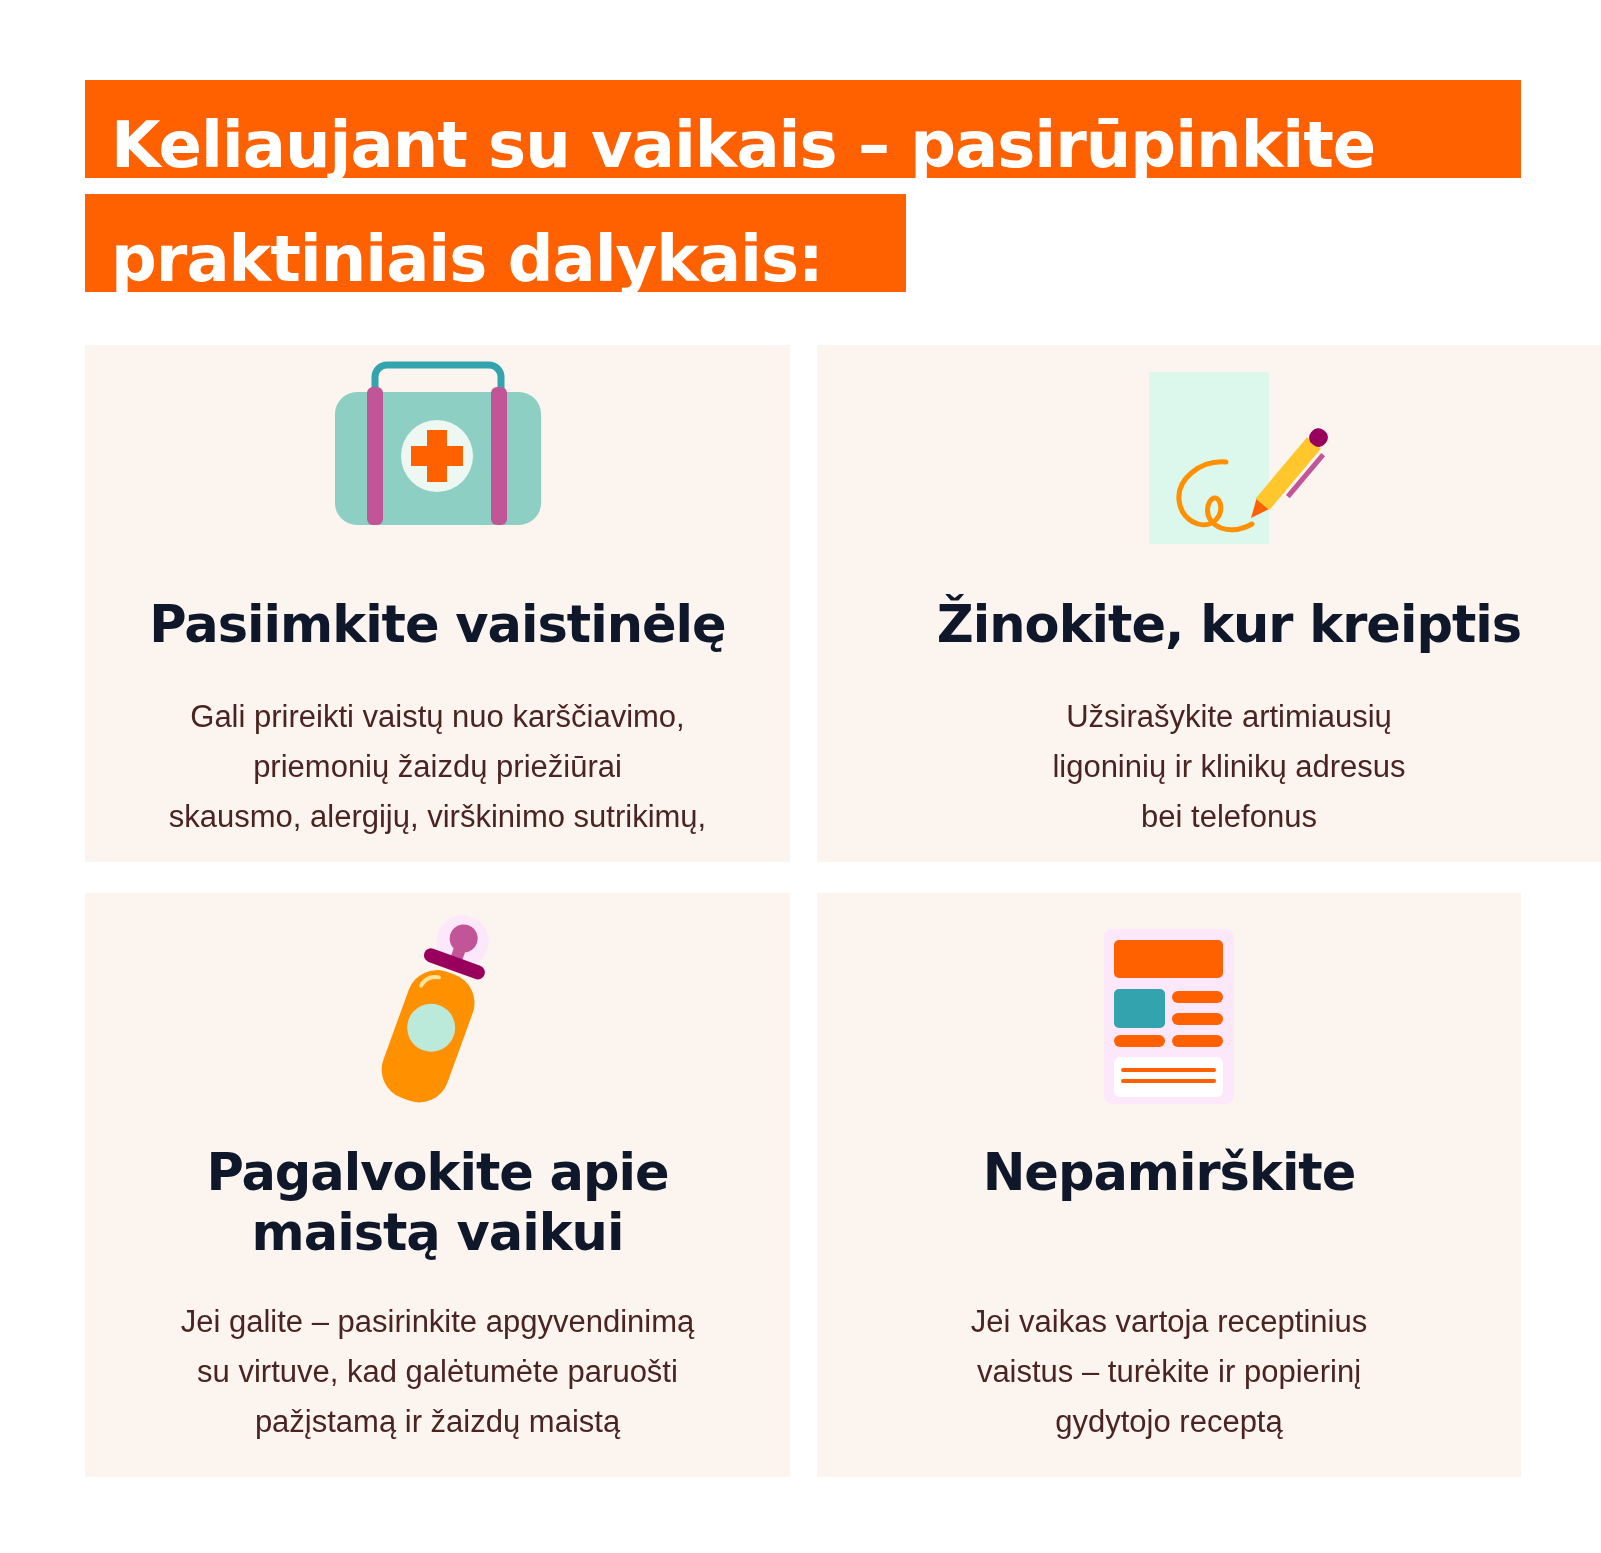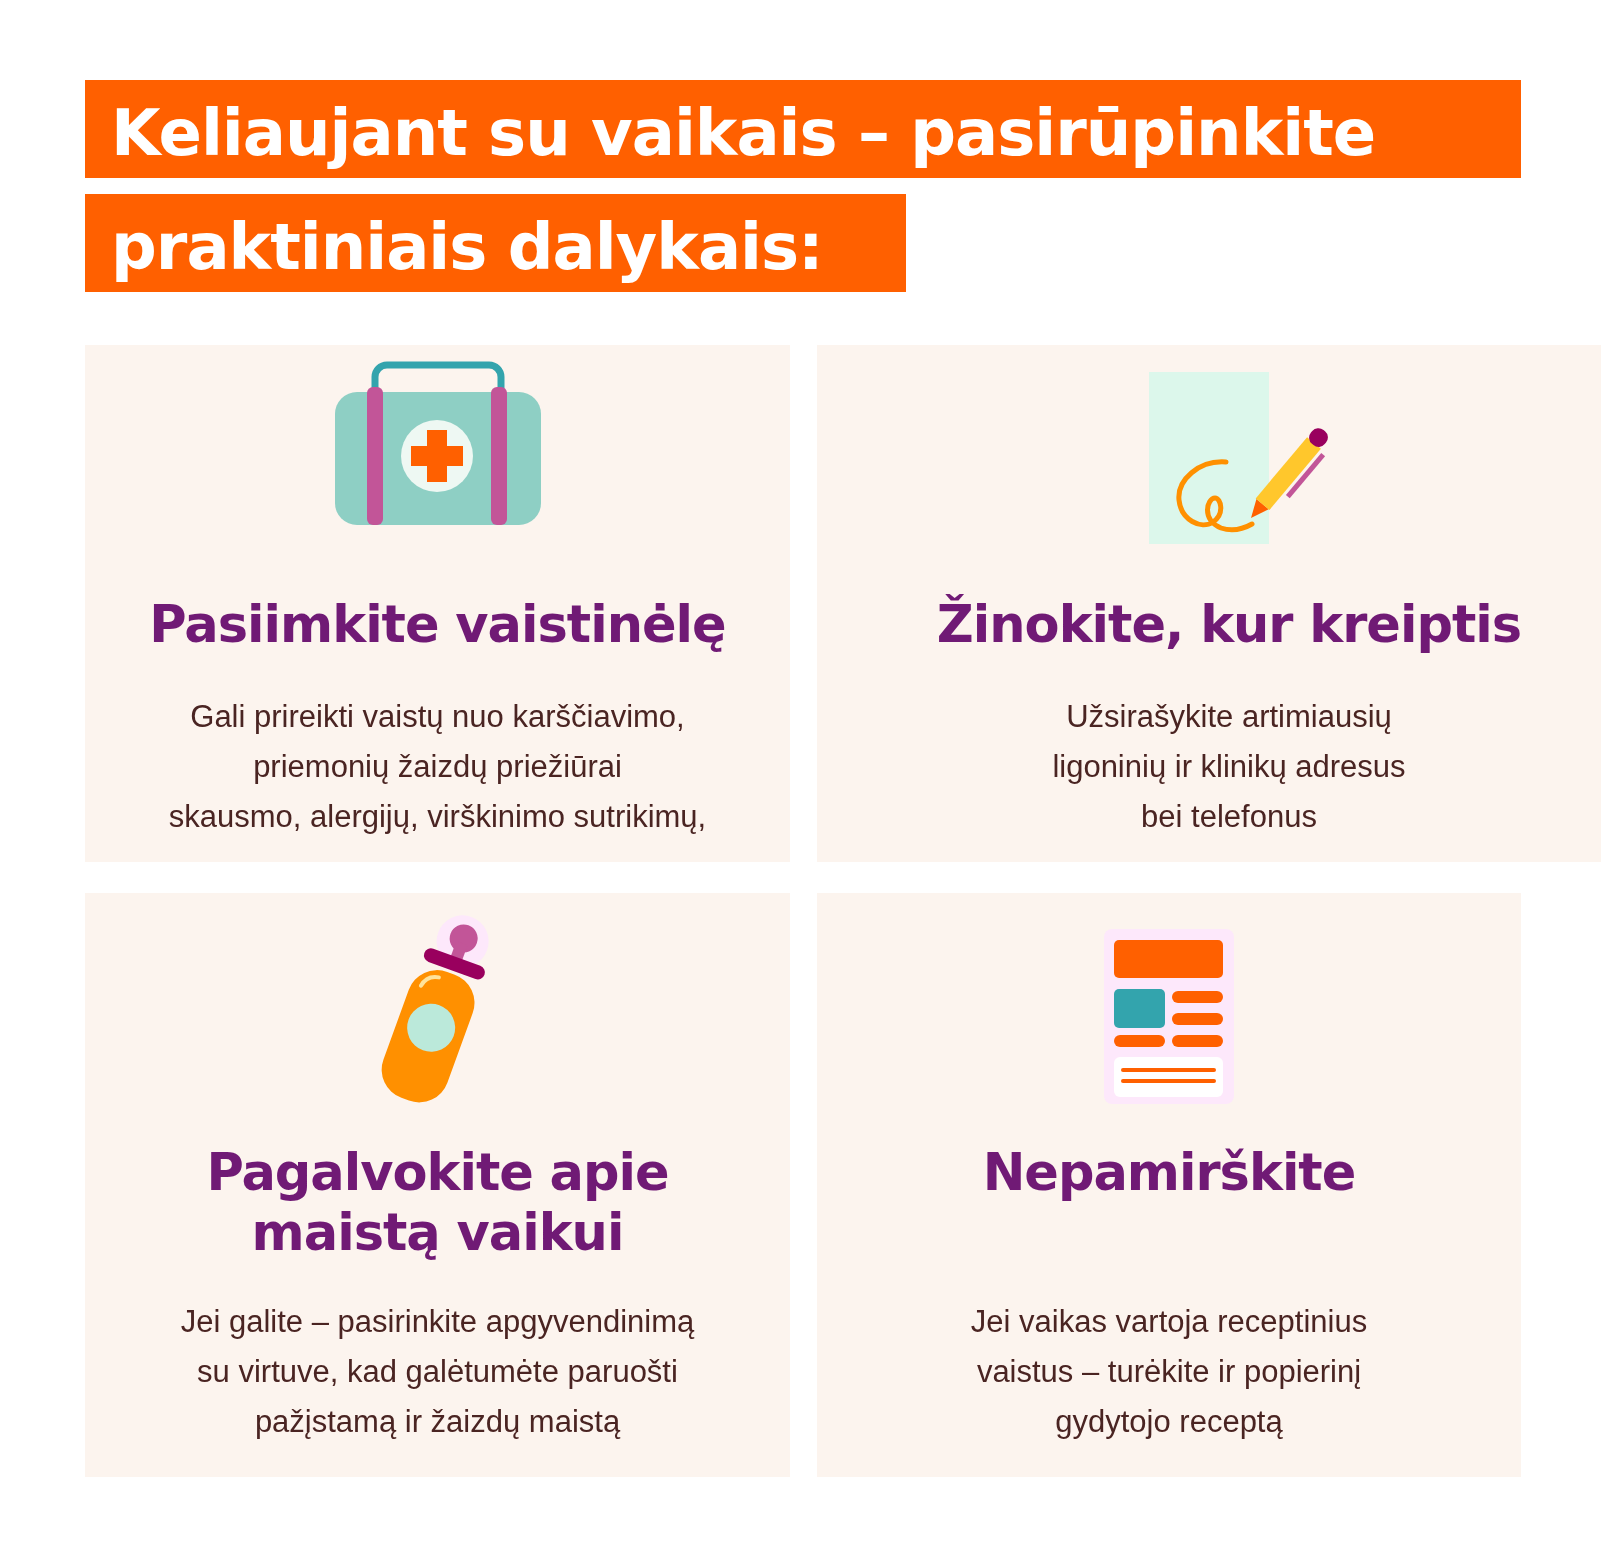--- a/index.html
+++ b/index.html
@@ -1,29 +1,29 @@
 <!DOCTYPE html>
 <html><head>
 <meta charset="utf-8">
 <style>
   html, body { margin:0; padding:0; }
   body { width:1601px; height:1553px; background:#ffffff; position:relative; overflow:hidden;
          font-family:"Liberation Sans", "DejaVu Sans", sans-serif; }
   .title-bar { position:absolute; left:85px; background:#ff6000; color:#fff; font-weight:bold;
                font-family:"DejaVu Sans", "Liberation Sans", sans-serif; font-size:64px;
-               line-height:98px; padding:4px 26px; box-sizing:border-box; letter-spacing:-1px; white-space:nowrap; }
+               line-height:98px; padding:16px 26px; box-sizing:border-box; letter-spacing:-1px; white-space:nowrap; }
   .t1 { top:80px; width:1436px; height:98px; }
   .t2 { top:194px; width:821px; height:98px; }
   .card { position:absolute; background:#fcf4ee; text-align:center; box-sizing:border-box; }
   .c1 { left:85px; top:345px; width:705px; height:517px; }
   .c2 { left:817px; top:345px; width:824px; height:517px; }
   .c3 { left:85px; top:893px; width:705px; height:584px; }
   .c4 { left:817px; top:893px; width:704px; height:584px; }
   .icon { position:absolute; left:50%; transform:translateX(-50%); }
-  .card h2 { position:absolute; left:0; right:0; margin:0; color:#701a75; font-weight:bold;
+  .card h2 { position:absolute; left:0; right:0; margin:0; color:#0f172a; font-weight:bold;
              font-family:"DejaVu Sans", "Liberation Sans", sans-serif; font-size:51px; line-height:60px; letter-spacing:-1px; }
   .card p { position:absolute; left:0; right:0; margin:4px; color:#4a2422; font-size:31px; line-height:50px; }
   .c1 h2, .c2 h2 { top:250px; }
   .c1 p, .c2 p { top:343px; }
   .c3 h2, .c4 h2 { top:250px; }
   .c3 p, .c4 p { top:400px; }
   .line { display:block; }
 </style>
 </head>
 <body>

